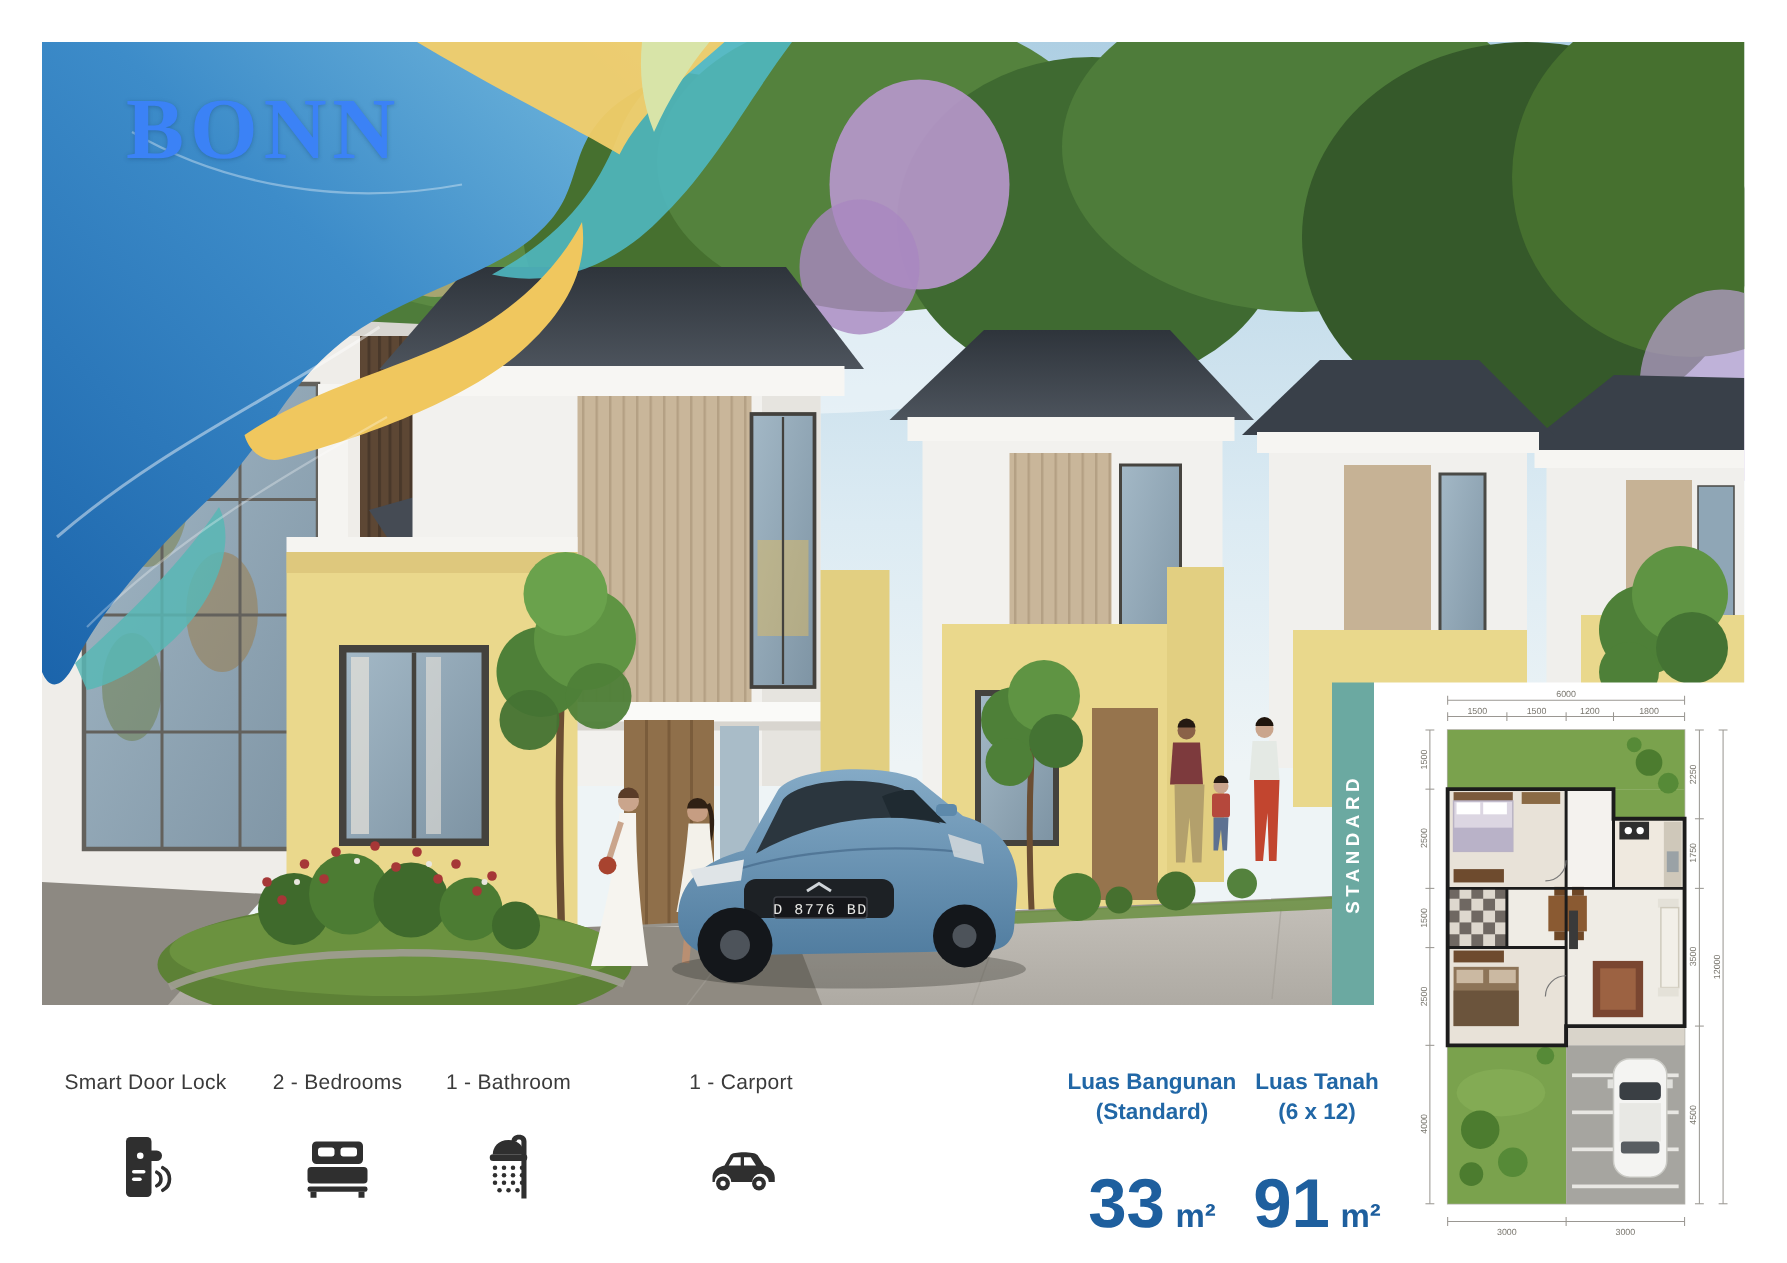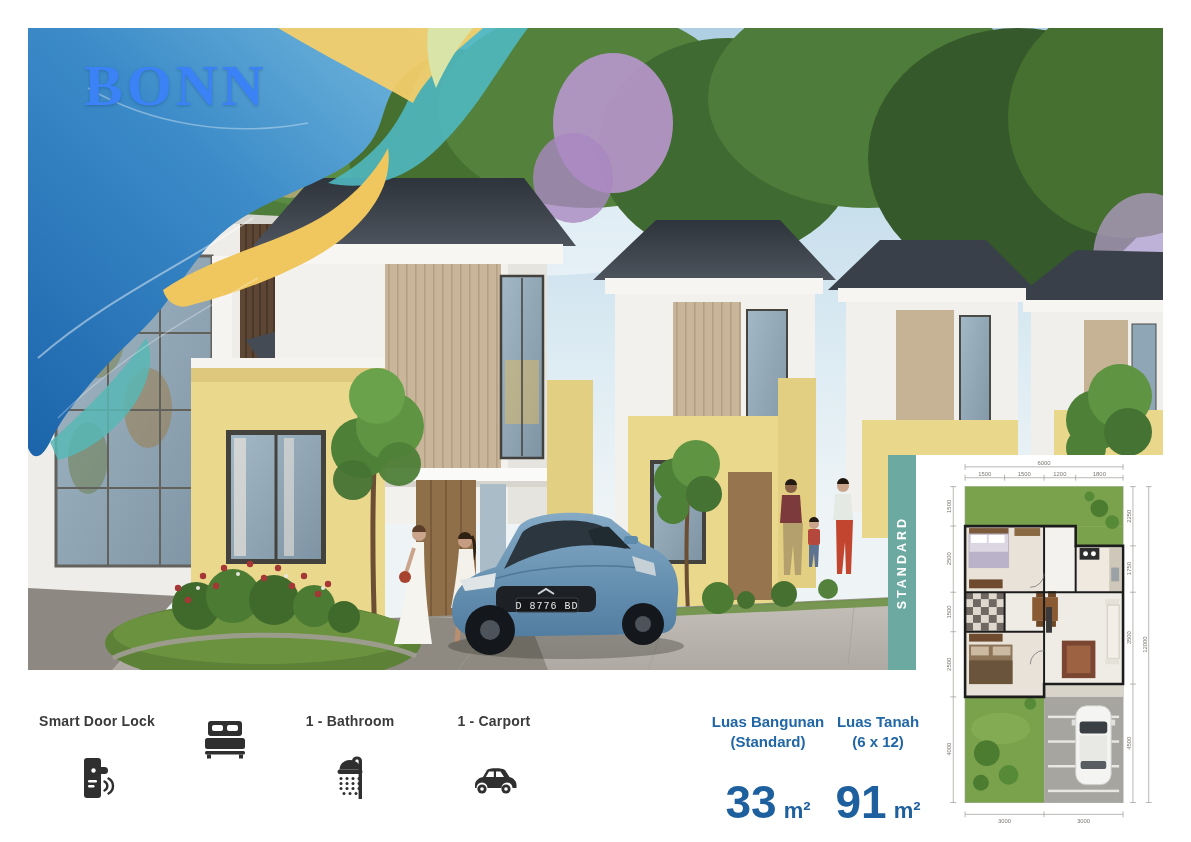--- a/index.html
+++ b/index.html
@@ -12,21 +12,21 @@
       letter-spacing:4px;text-shadow:0 1px 3px rgba(20,60,110,.35);}
   .standard-tab{position:absolute;left:888px;top:455px;width:28px;height:215px;
       background:#6ba9a1;display:flex;align-items:center;justify-content:center;}
   .standard-tab span{writing-mode:vertical-rl;transform:rotate(180deg);
       color:#fff;font-size:12.5px;font-weight:bold;letter-spacing:3px;}
   .plan-panel{position:absolute;left:916px;top:455px;width:275px;height:387px;background:#fff;}
   .plan-panel svg{position:absolute;left:24px;top:2px;}
 
   .feature{position:absolute;top:712px;width:130px;text-align:center;}
   .f-label{height:40px;display:flex;align-items:flex-start;justify-content:center;
-      color:#3b3b3b;font-size:14px;font-weight:bold;line-height:1.3;letter-spacing:.2px;}
+      color:#3b3b3b;font-size:14px;font-weight:normal;line-height:1.3;letter-spacing:.2px;}
   .f-icon{margin-top:2px;display:flex;justify-content:center;}
   .f-icon svg{width:48px;height:48px;fill:#2f2f2f;}
 
   .area{position:absolute;top:712px;width:160px;text-align:center;color:#2167a6;}
   .area-title{font-size:15px;font-weight:bold;line-height:1.3;}
   .area-sub{font-size:15px;font-weight:bold;line-height:1.3;}
   .area-value{margin-top:28px;color:#1e5f9e;font-family:Liberation Sans, sans-serif;
       font-weight:bold;font-size:46px;line-height:1;}
   .area-unit{font-size:22px;margin-left:7px;}
 
@@ -479,33 +479,34 @@
         <rect x="16" y="13" width="19" height="7" rx="3.5"></rect>
         <circle cx="20.5" cy="16.5" r="2.2" fill="#fff"></circle>
         <rect x="15" y="26" width="9" height="2.4" rx="1.2" fill="#fff"></rect>
         <rect x="15" y="31" width="6.5" height="2.4" rx="1.2" fill="#fff"></rect>
         <path d="M31.5 27.5 a5 5 0 0 1 0 9" stroke="#2f2f2f" stroke-width="2.4" fill="none" stroke-linecap="round"></path>
         <path d="M35.5 24.5 a8.5 8.5 0 0 1 0 15" stroke="#2f2f2f" stroke-width="2.4" fill="none" stroke-linecap="round"></path>
       </svg>
     </div>
   </div>
   <div class="feature" style="left:160px">
+    <div class="f-label">2 - Bedrooms</div>
     <div class="f-icon">
       <svg viewBox="0 0 48 48">
         <rect x="7" y="7" width="34" height="15" rx="3"></rect>
         <rect x="11" y="11" width="11" height="6" rx="2" fill="#fff"></rect>
         <rect x="26" y="11" width="11" height="6" rx="2" fill="#fff"></rect>
         <rect x="4" y="24" width="40" height="11" rx="2.5"></rect>
         <rect x="4" y="37" width="40" height="3.5" rx="1.5"></rect>
         <rect x="6" y="40.5" width="4" height="4"></rect>
         <rect x="38" y="40.5" width="4" height="4"></rect>
       </svg>
     </div>
   </div>
-  <div class="feature" style="left:285px">
+  <div class="feature" style="left:274px">
     <div class="f-label">1 - Bathroom</div>
     <div class="f-icon">
       <svg viewBox="0 0 48 48">
         <path d="M26 7 c0 -3 2 -4.5 5 -4.5 s5 1.5 5 4.5 v38 h-3.4 v-38 c0 -1 -0.6 -1.4 -1.6 -1.4 s-1.6 0.4 -1.6 1.4 z"></path>
         <path d="M24 6 c-7 0 -10.5 5 -10.5 9.5 h21 c0 -4.5 -3.5 -9.5 -10.5 -9.5 z"></path>
         <rect x="11.5" y="15.5" width="25" height="4.5" rx="2.2"></rect>
         <g>
           <circle cx="15" cy="24.5" r="1.5"></circle>
             <circle cx="21" cy="24.5" r="1.5"></circle>
             <circle cx="27" cy="24.5" r="1.5"></circle>

